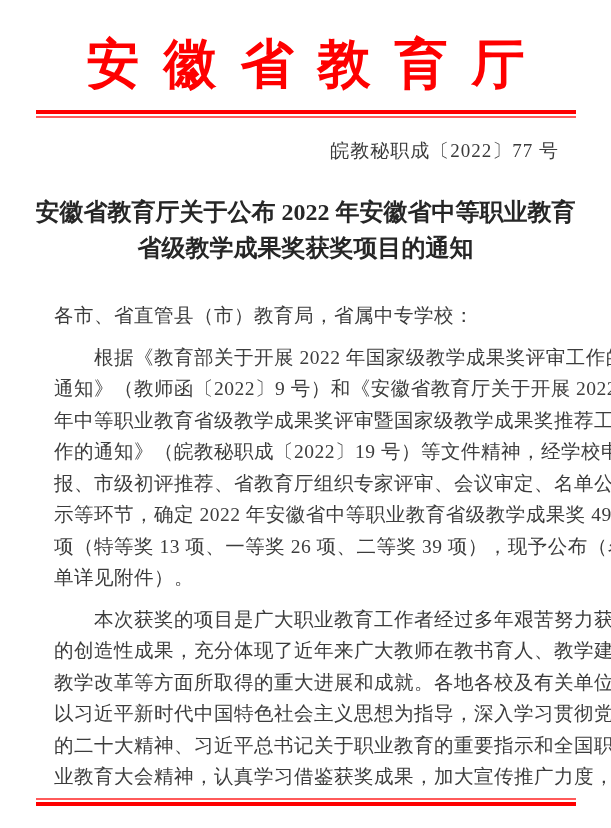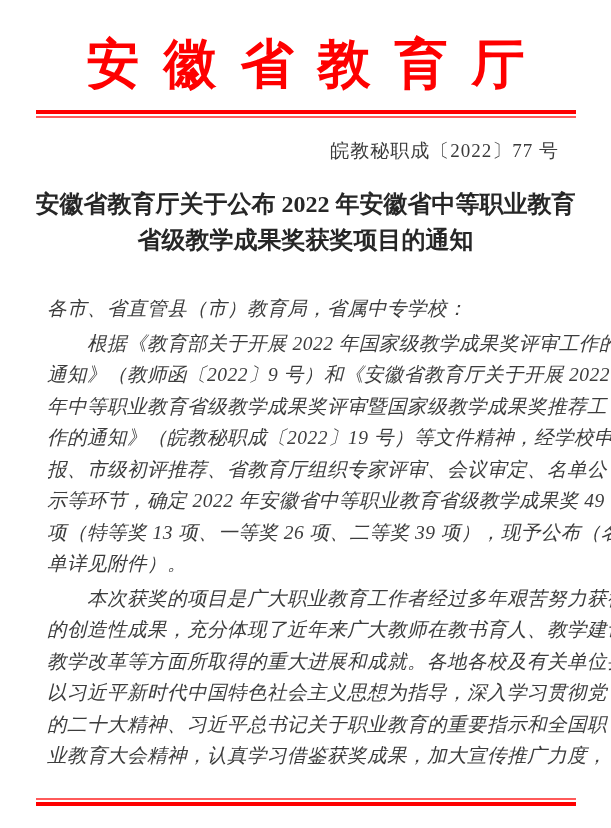--- a/index.html
+++ b/index.html
@@ -50,44 +50,43 @@
     letter-spacing: 1px;
     white-space: pre;
   }
 
   
   .title {
     position: absolute;
     top: 186px;
     left: 0;
     right: 0;
-    margin: 0;
+    margin: 8px;
     text-align: center;
     font-size: 24px;
     font-weight: bold;
     color: #262626;
     line-height: 36px;
     white-space: pre;
   }
 
   
   .body-text {
     position: absolute;
     top: 290px;
     left: 44px;
     width: 540px;
     font-size: 19.5px;
     color: #3c3c3c;
     line-height: 31.5px;
   }
   .body-text p {
-    margin: 3px;
+    margin: 10px;
     white-space: pre;
     letter-spacing: 0.5px;
-    font-style: italic;
   }
 </style>
 </head>
 <body>
 
 <div class="page">
 
   <h1 class="agency">安徽省教育厅</h1>
 
   <div class="rule rule-top">

